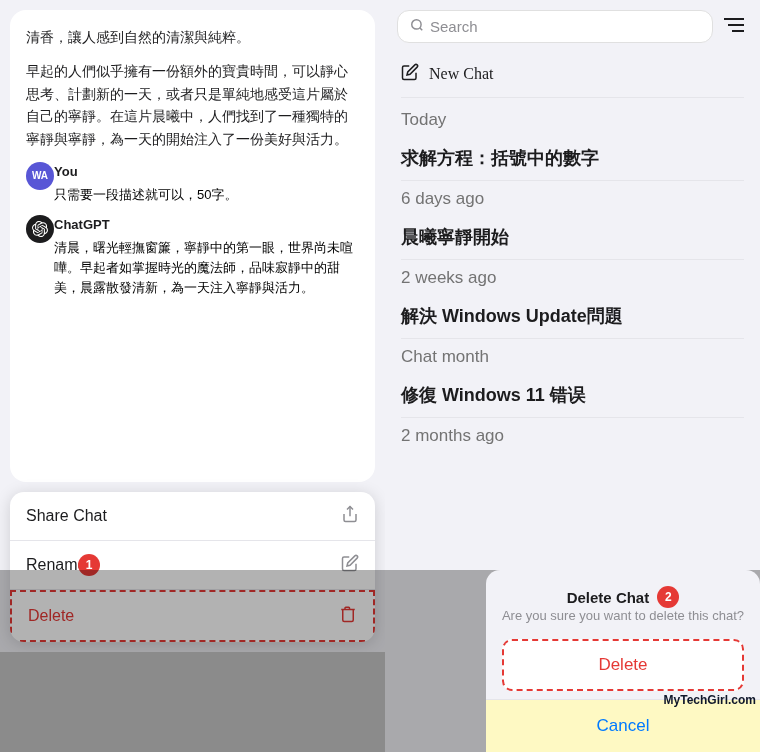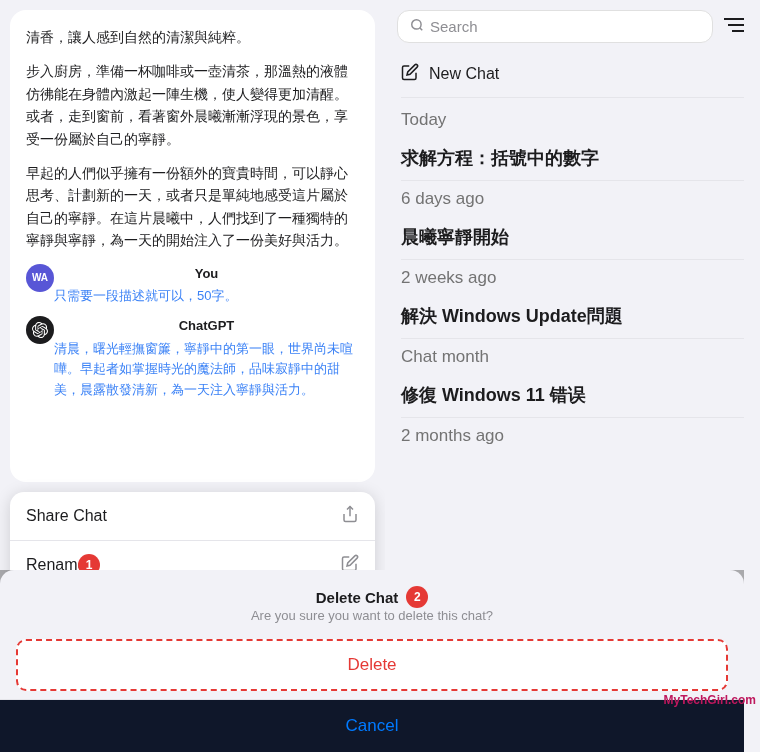--- a/index.html
+++ b/index.html
@@ -75,27 +75,26 @@
     }
 
     .message-text {
       flex: 1;
     }
 
     .message-author {
       font-weight: 600;
       font-size: 13px;
       margin-bottom: 2px;
-      text-align: center;
     }
 
     .message-body {
       font-size: 13px;
       line-height: 1.55;
-      color: #3b82f6;
+      color: #000000;
     }
 
     
     .context-menu {
       background: #fff;
       border-radius: 14px;
       margin: 0 10px 10px 10px;
       box-shadow: 0 2px 16px rgba(0,0,0,0.15);
       overflow: hidden;
     }
@@ -217,20 +216,21 @@
       background: #f2f2f7;
     }
 
     .new-chat-item {
       display: flex;
       align-items: center;
       gap: 10px;
       padding: 12px 0;
       border-bottom: 1px solid #e5e5ea;
       margin-bottom: 4px;
+      font-family: Liberation Serif, serif;
     }
 
     .new-chat-label {
       font-size: 16px;
       font-weight: 500;
       color: #1c1c1e;
     }
 
     .new-chat-icon {
       font-size: 16px;
@@ -253,25 +253,26 @@
       font-size: 18px;
       font-weight: 600;
       color: #1c1c1e;
     }
 
     
     .delete-dialog-overlay {
       position: absolute;
       bottom: 0;
       left: 0;
-      right: 16px;
+      right: 0;
       background: rgba(0,0,0,0.3);
       display: flex;
       flex-direction: column;
       justify-content: flex-end;
+      align-items: flex-end;
     }
 
     .delete-dialog {
       background: #f2f2f7;
       border-radius: 14px 14px 0 0;
       overflow: hidden;
       margin: 0;
     }
 
     .dialog-header {
@@ -306,48 +307,47 @@
       font-size: 17px;
       font-weight: 500;
       text-align: center;
       cursor: pointer;
     }
 
     .dialog-cancel-btn {
       display: block;
       width: 100%;
       padding: 16px;
-      background: #0f172a;
+      background: #fef9c3;
       border: none;
       border-top: 1px solid #e5e5ea;
       color: #007aff;
       font-size: 17px;
       font-weight: 500;
       text-align: center;
       cursor: pointer;
     }
 
     
     .watermark {
       position: absolute;
       bottom: 45px;
       right: 4px;
       font-size: 12px;
       font-weight: 700;
-      color: #be185d;
+      color: #0f172a;
       z-index: 100;
     }
   </style>
 </head>
 <body>
 
 <div class="left-panel">
   <div class="chat-content">
     <p>清香，讓人感到自然的清潔與純粹。</p>
-    <p>步入廚房，準備一杯咖啡或一壺清茶，那溫熱的液體仿彿能在身體內激起一陣生機，使人變得更加清醒。或者，走到窗前，看著窗外晨曦漸漸浮現的景色，享受一份屬於自己的寧靜。</p>
     <p>早起的人們似乎擁有一份額外的寶貴時間，可以靜心思考、計劃新的一天，或者只是單純地感受這片屬於自己的寧靜。在這片晨曦中，人們找到了一種獨特的寧靜與寧靜，為一天的開始注入了一份美好與活力。</p>
 
     <div class="message-block">
       <div class="avatar">WA</div>
       <div class="message-text">
         <div class="message-author">You</div>
         <div class="message-body">只需要一段描述就可以，50字。</div>
       </div>
     </div>
 

